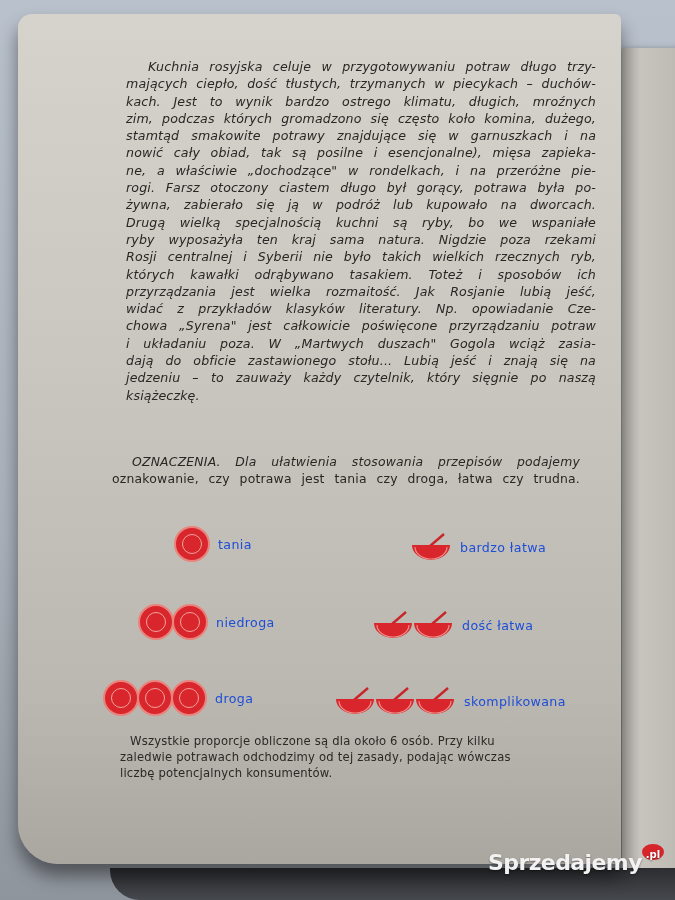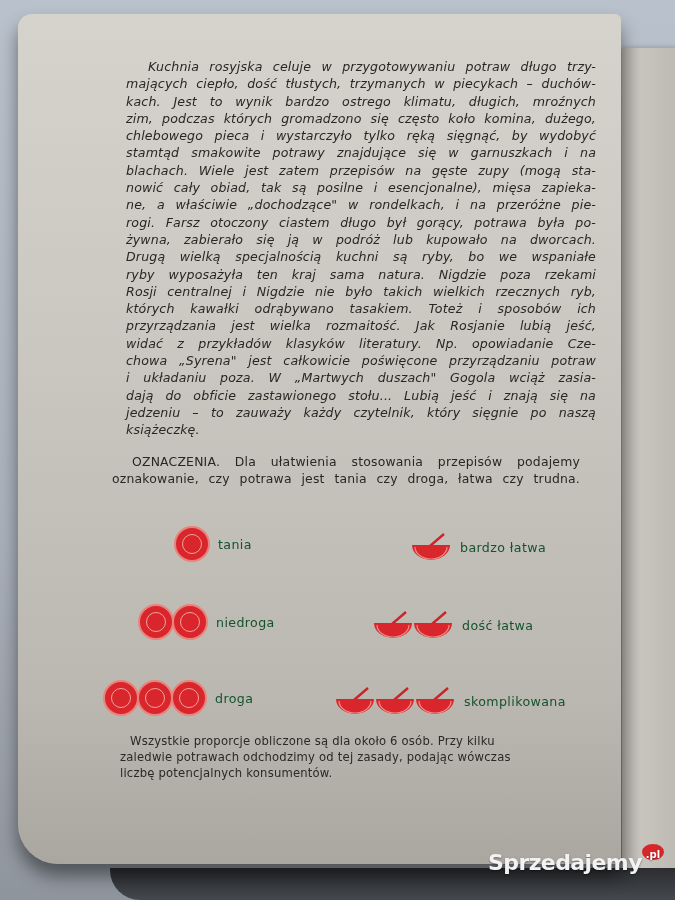--- a/index.html
+++ b/index.html
@@ -30,23 +30,23 @@
     text-align: justify; letter-spacing: 0.15px; margin-left: 14px;
   }
   .intro .line { display: block; white-space: nowrap; text-align-last: justify; }
   .intro .line.first { padding-left: 22px; }
   .intro .line.last { text-align-last: left; }
   .legend-intro {
     position: absolute; left: 112px; top: 453px; width: 468px;
     font-size: 12.4px; line-height: 17px; color: #2a2624; letter-spacing: 0.2px;
   }
   .legend-intro .line { display: block; white-space: nowrap; text-align: justify; text-align-last: justify; }
-  .legend-intro .first { padding-left: 20px; }
+  .legend-intro .first { padding-left: 20px; font-style: italic; }
   .sym-row { position: absolute; display: flex; align-items: center; }
-  .sym-label { font-size: 12.6px; color: #14532d; margin-left: 10px; letter-spacing: 0.4px; }
+  .sym-label { font-size: 12.6px; color: #1d4ed8; margin-left: 10px; letter-spacing: 0.4px; }
   .coin {
     width: 36px; height: 36px; border-radius: 50%;
     background: #d8262c; box-sizing: border-box;
     border: 2px solid #e9837c; position: relative; margin-right: -2px;
   }
   .coin::after {
     content: ""; position: absolute; left: 6px; top: 6px; width: 20px; height: 20px;
     border-radius: 50%; border: 1.5px solid #f2a39b; box-sizing: border-box;
   }
   .bowl { width: 42px; height: 30px; position: relative; margin-right: -2px; }
@@ -73,30 +73,28 @@
 
 <div class="page-right"></div>
 <div class="shadow-floor"></div>
 <div class="page"></div>
 
 <div class="intro">
   <span class="line first">Kuchnia rosyjska celuje w przygotowywaniu potraw długo trzy-</span>
   <span class="line">mających ciepło, dość tłustych, trzymanych w piecykach – duchów-</span>
   <span class="line">kach. Jest to wynik bardzo ostrego klimatu, długich, mroźnych</span>
   <span class="line">zim, podczas których gromadzono się często koło komina, dużego,</span>
-  <span class="line">chlebowego pieca i wystarczyło tylko ręką sięgnąć, by wydobyć</span>
   <span class="line">stamtąd smakowite potrawy znajdujące się w garnuszkach i na</span>
-  <span class="line">blachach. Wiele jest zatem przepisów na gęste zupy (mogą sta-</span>
   <span class="line">nowić cały obiad, tak są posilne i esencjonalne), mięsa zapieka-</span>
   <span class="line">ne, a właściwie „dochodzące" w rondelkach, i na przeróżne pie-</span>
   <span class="line">rogi. Farsz otoczony ciastem długo był gorący, potrawa była po-</span>
   <span class="line">żywna, zabierało się ją w podróż lub kupowało na dworcach.</span>
   <span class="line">Drugą wielką specjalnością kuchni są ryby, bo we wspaniałe</span>
   <span class="line">ryby wyposażyła ten kraj sama natura. Nigdzie poza rzekami</span>
-  <span class="line">Rosji centralnej i Nigdzie nie było takich wielkich rzecznych ryb,</span>
+  <span class="line">Rosji centralnej i Syberii nie było takich wielkich rzecznych ryb,</span>
   <span class="line">których kawałki odrąbywano tasakiem. Toteż i sposobów ich</span>
   <span class="line">przyrządzania jest wielka rozmaitość. Jak Rosjanie lubią jeść,</span>
   <span class="line">widać z przykładów klasyków literatury. Np. opowiadanie Cze-</span>
   <span class="line">chowa „Syrena" jest całkowicie poświęcone przyrządzaniu potraw</span>
   <span class="line">i układaniu poza. W „Martwych duszach" Gogola wciąż zasia-</span>
   <span class="line">dają do obficie zastawionego stołu... Lubią jeść i znają się na</span>
   <span class="line">jedzeniu – to zauważy każdy czytelnik, który sięgnie po naszą</span>
   <span class="line last">książeczkę.</span>
 </div>
 

